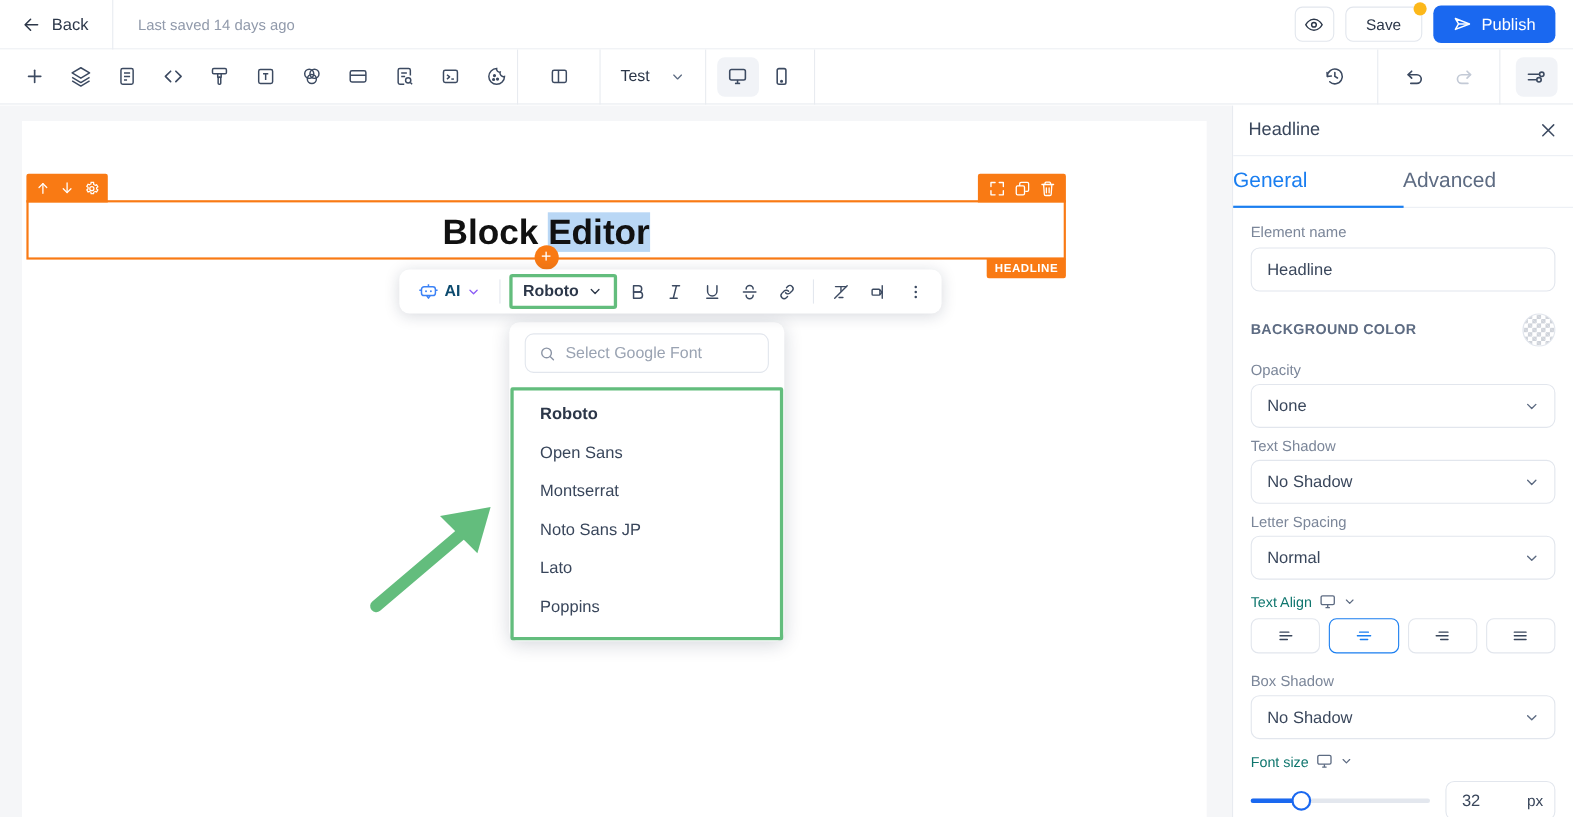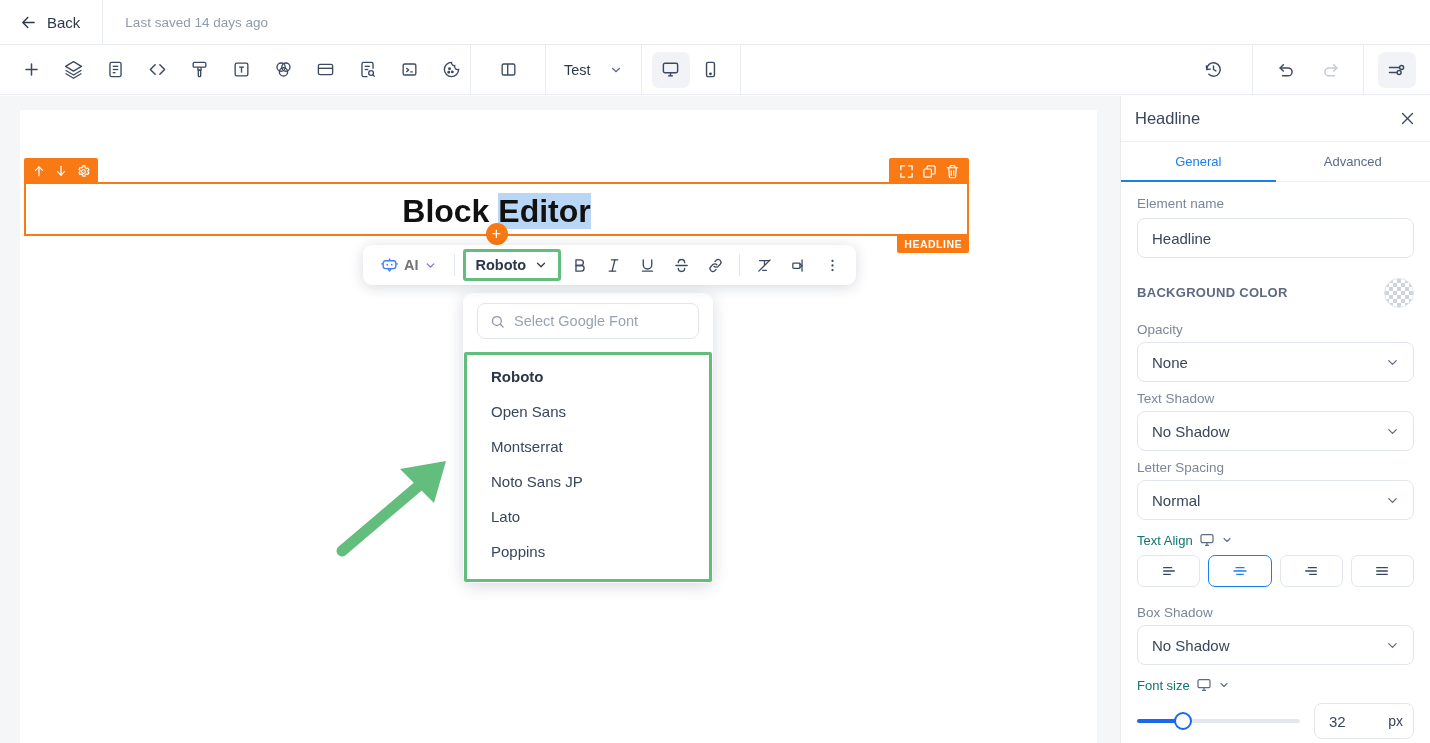--- a/index.html
+++ b/index.html
@@ -136,21 +136,21 @@
     position: absolute; left: 363px; top: 245px; height: 40px;
     background: #fff; border-radius: 9px;
     box-shadow: 0 2px 14px rgba(20,30,60,.17);
     display: flex; align-items: center; padding: 0 8px; gap: 2px;
     z-index: 30;
   }
   .ai-btn {
     display: flex; align-items: center; gap: 5px; padding: 0 9px;
     height: 30px; cursor: pointer;
   }
-  .ai-label { color: #737373; font-size: 14.5px; font-weight: 700; }
+  .ai-label { color: #0c4a6e; font-size: 14.5px; font-weight: 700; }
   .fmt-sep { width: 1px; height: 22px; background: #e3e7ee; margin: 0 6px; }
   .font-pick-wrap {
     border: 3px solid #63bd7d; border-radius: 3px; padding: 2px 3px;
     display: flex; align-items: center;
   }
   .font-pick {
     display: flex; align-items: center; gap: 8px; padding: 3px 7px;
     cursor: pointer; font-size: 14.5px; color: #2c3749; font-weight: 700;
   }
   .fmt-ico {
@@ -196,21 +196,21 @@
     overflow: hidden;
   }
   .panel-head {
     height: 46px; display: flex; align-items: center; padding: 0 14px;
     border-bottom: 1px solid #eceff4;
   }
   .panel-title { font-size: 16.5px; color: #39465b; }
   .panel-close { margin-left: auto; cursor: pointer; color: #3c4a61; }
   .panel-tabs { display: flex; border-bottom: 1px solid #eceff4; }
   .ptab {
-    flex: 1; text-align: center; padding: 12px 0 11px; font-size: 13px;
+    flex: 1; padding: 12px 0 11px; font-size: 19px;
     color: #5d6b82; cursor: pointer; border-bottom: 2px solid transparent;
     margin-bottom: -1px;
   }
   .ptab.active { color: #1a7ef0; border-bottom-color: #1a7ef0; }
   .panel-body { padding: 14px 16px 0; }
   .fld-label { font-size: 13.5px; color: #7b8699; margin-bottom: 7px; }
   .fld-input {
     height: 40px; border: 1px solid #e2e6ed; border-radius: 8px;
     display: flex; align-items: center; padding: 0 14px;
     font-size: 15px; color: #39465b;
@@ -283,20 +283,43 @@
       <span>
         <svg width="17" height="17" viewBox="0 0 24 24" fill="none" stroke="#2c3749" stroke-width="2" stroke-linecap="round" stroke-linejoin="round">
             <line x1="20" y1="12" x2="5" y2="12"></line>
             <polyline points="11 19 4 12 11 5"></polyline>
           </svg>
       </span>
       <span class="back-label">Back</span>
     </div>
     <div class="saved-text">Last saved 14 days ago</div>
 
+    <div class="topbar-right">
+      <div class="icon-btn-outline">
+        <span>
+          <svg width="17" height="17" viewBox="0 0 24 24" fill="none" stroke="#2c3749" stroke-width="1.9">
+              <path d="M1.5 12s3.8-7 10.5-7 10.5 7 10.5 7-3.8 7-10.5 7S1.5 12 1.5 12z"></path>
+              <circle cx="12" cy="12" r="3"></circle>
+            </svg>
+        </span>
+      </div>
+      <button class="save-btn">
+        <span>Save</span>
+        <span class="save-dot"></span>
+      </button>
+      <button class="publish-btn">
+        <span>
+          <svg width="17" height="17" viewBox="0 0 24 24" fill="none" stroke="#fff" stroke-width="1.9" stroke-linejoin="round">
+              <path d="M3 4l18 7-18 7 4-7-4-7z"></path>
+              <line x1="7" y1="11" x2="21" y2="11"></line>
+            </svg>
+        </span>
+        <span>Publish</span>
+      </button>
+    </div>
   </div>
 
   <div class="toolbar">
     <div class="tool-group group-left">
       <div class="tool-icon">
         <svg width="19" height="19" viewBox="0 0 24 24" fill="none" stroke="currentColor" stroke-width="1.9" stroke-linecap="round">
             <line x1="12" y1="5" x2="12" y2="19"></line>
             <line x1="5" y1="12" x2="19" y2="12"></line>
           </svg>
       </div>

